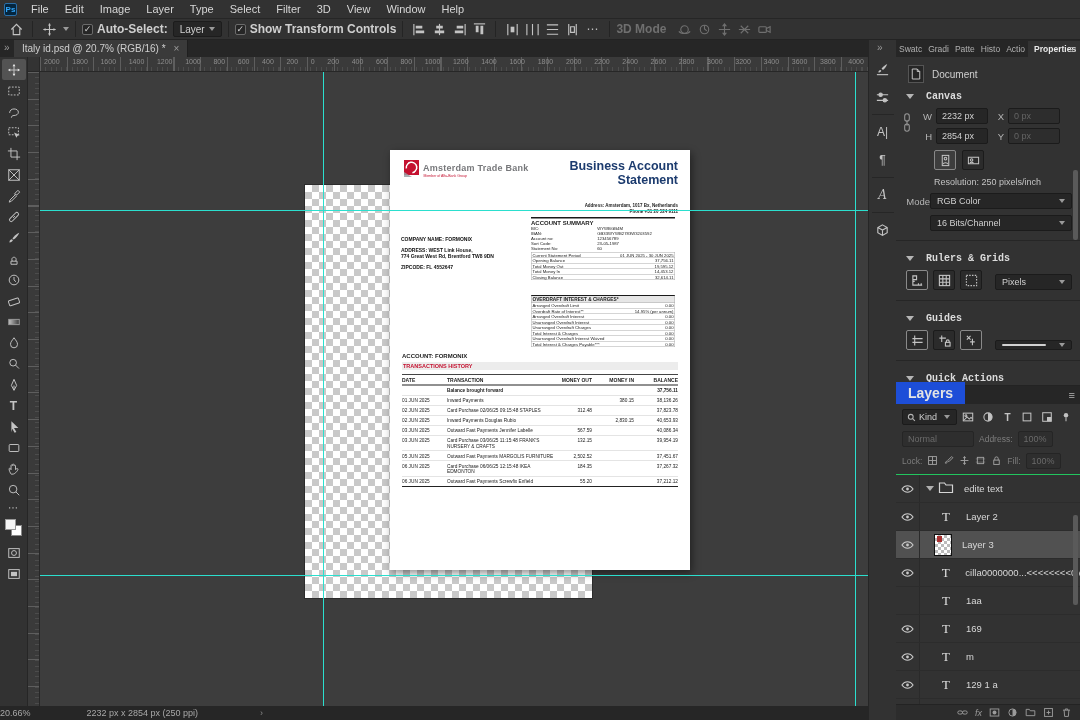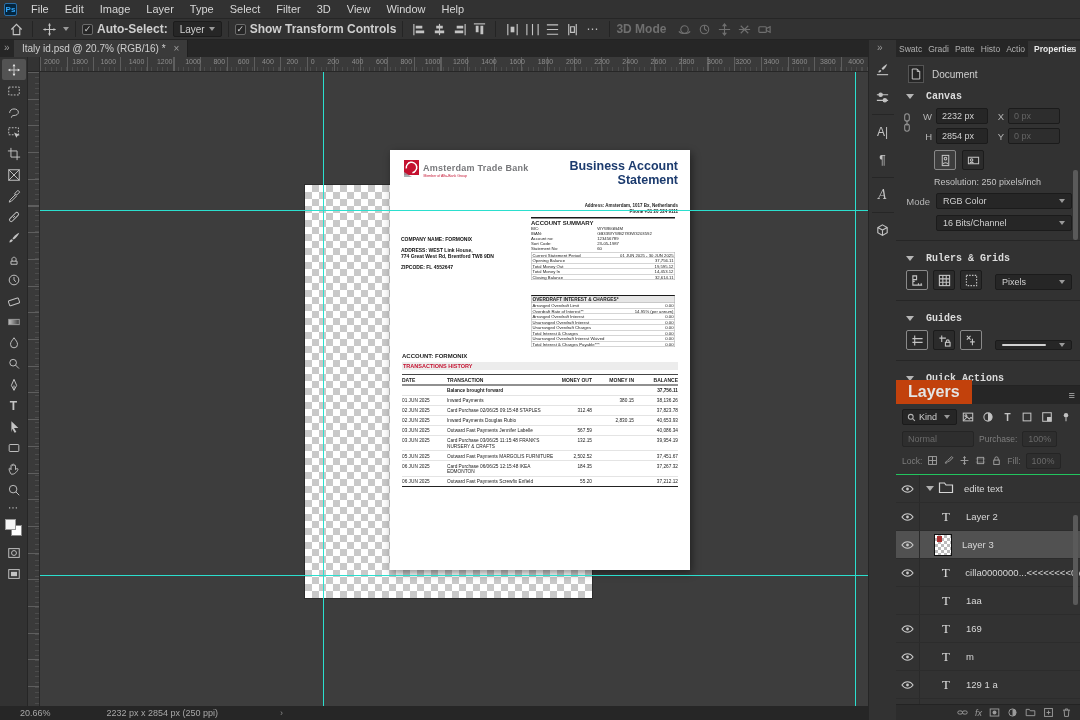--- a/index.html
+++ b/index.html
@@ -144,21 +144,21 @@
   .tx-row.last { border-bottom:2px solid #222; }
   .c-date { width:90px; flex:none; }
   .c-desc { width:224px; flex:none; padding-right:8px; }
   .c-out { width:80px; flex:none; text-align:right; padding-right:14px; }
   .c-in  { width:80px; flex:none; text-align:right; padding-right:10px; }
   .c-bal { flex:1; text-align:right; }
 
   
   #statusbar { left:0; top:706px; width:868px; height:14px; background:#262626;
     color:#a8a8a8; font-size:9px; display:flex; align-items:center; z-index:30; }
-  #statusbar .zoom { margin-left:20px; }
+  #statusbar .zoom { }
   #statusbar .dims { margin-left:56px; }
   #statusbar .arrow { margin-left:62px; color:#8a8a8a; }
 
   
   #iconstrip { left:868px; top:40px; width:28px; height:680px; background:#323232;
     border-left:1px solid #262626; z-index:25; display:flex; flex-direction:column;
     align-items:center; padding-top:18px; gap:6px; }
   .strip-icon { width:24px; height:22px; display:flex; align-items:center;
     justify-content:center; color:#c3c3c3; font-size:12px; }
   .strip-icon svg { width:15px; height:15px; stroke:#c3c3c3; fill:none; stroke-width:1.2; }
@@ -193,40 +193,40 @@
   .link-col { width:14px; display:flex; justify-content:center; }
   .link-col svg { width:10px; height:22px; stroke:#9a9a9a; fill:none; stroke-width:1.1; }
 
   .orient-row { display:flex; gap:6px; padding:4px 0 2px 38px; }
   .orient-btn { width:22px; height:20px; background:#2b2b2b; border:1px solid #1b1b1b;
     border-radius:2px; display:flex; align-items:center; justify-content:center; }
   .orient-btn.selected { border:1px solid #888; background:#3d3d3d; }
   .orient-btn svg { width:13px; height:13px; stroke:#c3c3c3; fill:none; stroke-width:1.1; }
 
   .res-row { color:#c3c3c3; font-size:9px; padding:5px 0 3px 38px; }
-  .mode-row { display:flex; align-items:center; gap:6px; padding:3px 8px; }
+  .mode-row { display:flex; align-items:center; padding:3px 8px; }
   .mode-label { color:#b5b5b5; font-size:9.5px; width:26px; text-align:right; }
   .wide-box { background:#262626; border:1px solid #1b1b1b; border-radius:2px;
     color:#d0d0d0; font-size:9px; padding:2px 6px; flex:1; display:flex;
     align-items:center; justify-content:space-between; }
   .fill-swatch { width:14px; height:13px; background:#2d2d2d; border:1px solid #555; }
 
   .icon-btn-row { display:flex; align-items:flex-end; gap:5px; padding:2px 8px 4px 10px; }
   .sq-btn { width:22px; height:20px; background:#2b2b2b; border:1px solid #1b1b1b;
     border-radius:2px; display:flex; align-items:center; justify-content:center; }
   .sq-btn.selected { border:1px solid #8a8a8a; }
   .sq-btn svg { width:13px; height:13px; stroke:#c3c3c3; fill:none; stroke-width:1.2; }
   .row-dd { margin-left:8px; flex:1; }
   .line-sample { width:44px; height:2px; background:#d0d0d0; border-radius:1px; }
 
   
   #layers-panel { position:absolute; left:0; top:345px; width:184px; height:335px;
     background:#323232; border-top:1px solid #232323; }
   #layers-tabstrip { height:18px; background:#262626; display:flex; align-items:flex-end; }
-  .ltab { background:#c2410c; color:#e4e4e4; font-size:16px; font-weight:bold;
+  .ltab { background:#1d4ed8; color:#e4e4e4; font-size:14px; font-weight:bold;
     padding:3px 12px; }
   #layers-menu { position:absolute; right:5px; top:3px; color:#b5b5b5; font-size:11px; }
   #filter-row { display:flex; align-items:center; gap:4px; padding:5px 6px 4px 6px; }
   #kind-box { background:#262626; border:1px solid #1b1b1b; border-radius:2px;
     color:#cfcfcf; font-size:9px; padding:2px 4px; display:flex; align-items:center;
     gap:3px; width:56px; }
   #kind-box svg { width:9px; height:9px; stroke:#b5b5b5; fill:none; stroke-width:1.4; }
   .filt-icon { width:16px; height:16px; display:flex; align-items:center;
     justify-content:center; color:#c3c3c3; font-size:10px; font-weight:bold; }
   .filt-icon svg { width:12px; height:12px; stroke:#c3c3c3; fill:none; stroke-width:1.2; }
@@ -1043,21 +1043,21 @@
         <span class="filt-icon">
           <svg viewBox="0 0 14 14">
               <circle cx="7" cy="5" r="2.6" fill="#c3c3c3" stroke="none"></circle>
               <path d="M7 7.5V12"></path>
             </svg>
           </span>
       </div>
 
       <div id="blend-row">
         <span class="dis-box" id="blend-box">Normal</span>
-        <span class="tiny-label">Purchase:</span>
+        <span class="tiny-label">Address:</span>
         <span class="dis-box">100%</span>
       </div>
 
       <div id="lock-row">
         <span class="tiny-label">Lock:</span>
         <span class="lock-icon">
           <svg viewBox="0 0 14 14">
               <rect x="2" y="2" width="10" height="10"></rect>
               <path d="M2 7h10M7 2v10"></path>
             </svg></span>

